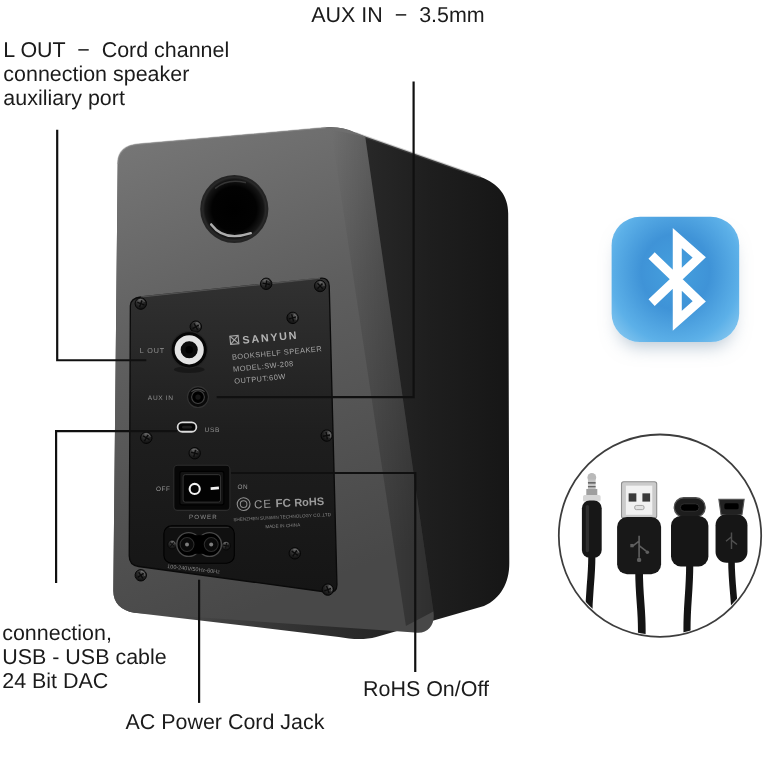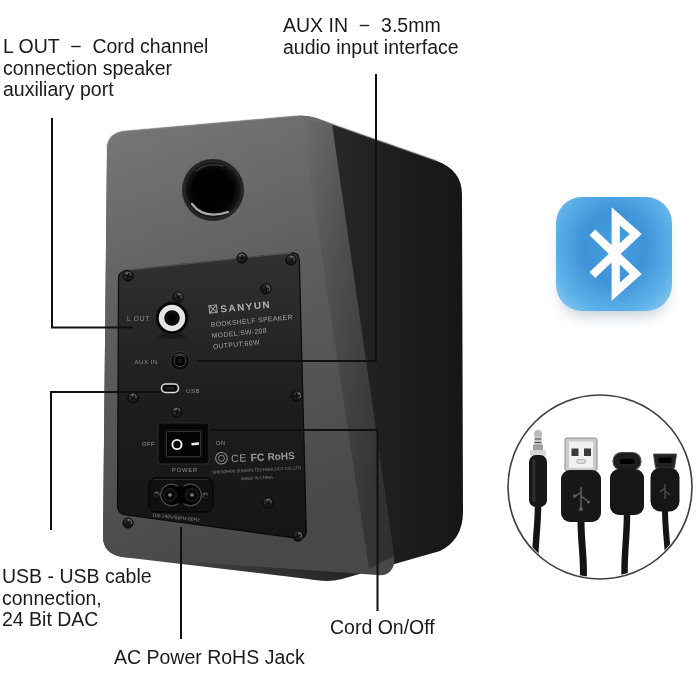--- a/index.html
+++ b/index.html
@@ -242,32 +242,31 @@
       <path d="M31 31 L69 67.5 L51.5 83 L51.5 17 L69 32.5 L31 68.5" stroke="#ffffff" stroke-width="7.2" fill="none" stroke-linejoin="miter"></path>
     </svg>
   </div>
 
   <div class="ann" style="left:3px;top:36px">
     <div>L OUT  −  Cord channel</div>
     <div>connection speaker</div>
     <div>auxiliary port</div>
   </div>
 
-  <div class="ann" style="left:283px;top:15px">
+  <div class="ann" style="left:283px;top:4px">
     <div>AUX IN  −  3.5mm</div>
-    <div>audio input interface</div>
   </div>
 
   <div class="ann" style="left:2px;top:566px">
+    <div>connection,</div>
     <div>USB - USB cable</div>
-    <div>connection,</div>
     <div>24 Bit DAC</div>
   </div>
 
   <div class="ann" style="left:114px;top:647px">
-    <div>AC Power RoHS Jack</div>
+    <div>AC Power Cord Jack</div>
   </div>
 
   <div class="ann" style="left:330px;top:617px">
-    <div>Cord On/Off</div>
+    <div>RoHS On/Off</div>
   </div>
 
 </div>
 
 </body></html>

